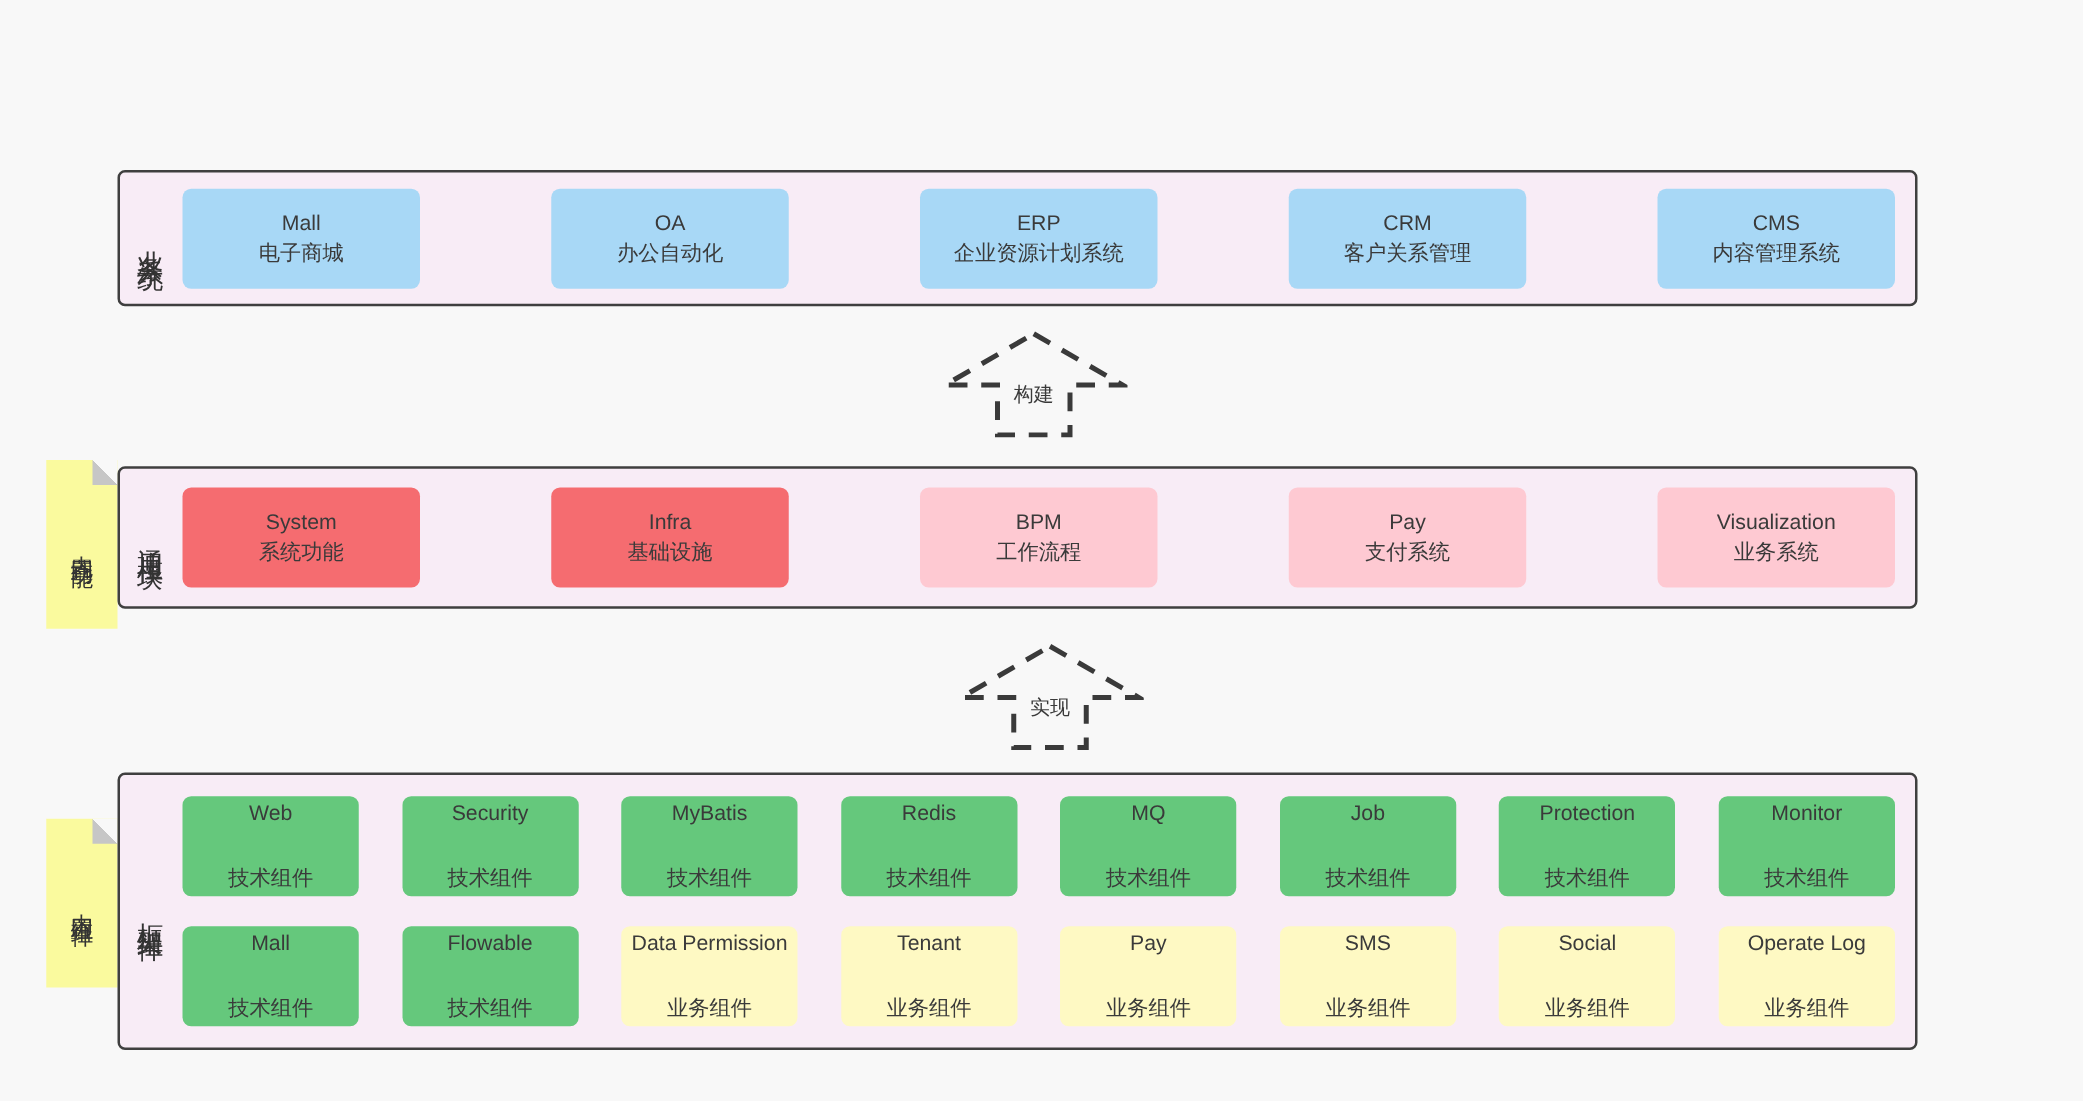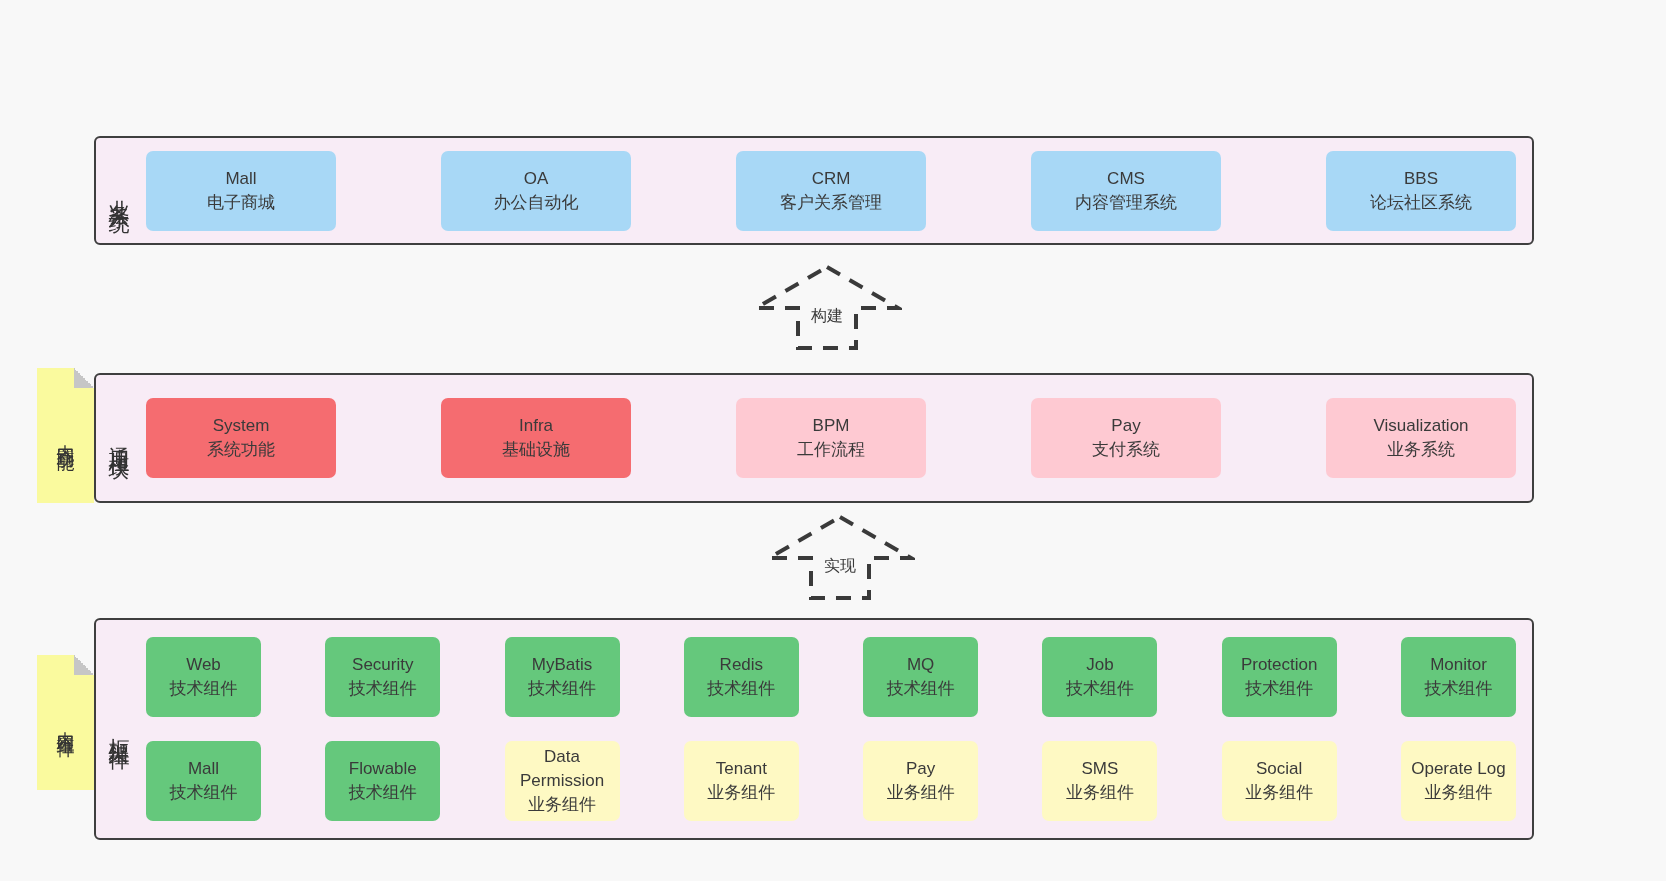--- a/index.html
+++ b/index.html
@@ -5,40 +5,40 @@
   html,body{margin:0;padding:0;}
   .canvas{
     position:relative;width:1666px;height:881px;overflow:hidden;
     background:#f8f8f8;font-family:"Liberation Sans",sans-serif;color:#3a3a3a;
   }
   .layer{
     position:absolute;left:94px;width:1440px;box-sizing:border-box;
     background:#f8ecf6;border:2px solid #3f3f3f;border-radius:6px;z-index:1;
   }
   #layer-0{top:136px;height:109px;}
-  #layer-1{top:373px;height:130px;}
+  #layer-1{top:373px;height:114px;}
   #layer-2{top:618px;height:222px;}
   .layer-label{
     position:absolute;left:6px;top:0;bottom:0;width:34px;
     display:flex;align-items:center;justify-content:center;
     writing-mode:vertical-rl;text-orientation:upright;
     font-size:21px;letter-spacing:4px;color:#333;
   }
   .rows{
     position:absolute;left:50px;right:16px;top:0;bottom:0;
     display:flex;flex-direction:column;justify-content:center;gap:24px;
   }
   .row{display:flex;justify-content:space-between;}
   .box{
     height:80px;border-radius:7px;box-sizing:border-box;padding:2px 4px;
     display:flex;flex-direction:column;align-items:center;justify-content:center;
     text-align:center;font-size:17px;line-height:1.4;color:#3a3a3a;
   }
   .w6{width:190px;}
-  .w8{width:115px;}
+  .w8{width:141px;justify-content:space-between;}
   .blue{background:#a8d8f6;}
   .red{background:#f56c70;}
   .pink{background:#fec9d2;}
   .green{background:#65c87c;}
   .green-light{background:#fef9c3;}
   .sticky{
     position:absolute;left:37px;width:57px;height:135px;background:#fafa9e;z-index:0;
     display:flex;align-items:center;justify-content:center;
   }
   #sticky-module{top:368px;}
@@ -80,30 +80,30 @@
         <div class="row">
           <div class="box blue w6">
             <div>Mall</div>
             <div>电子商城</div>
           </div>
           <div class="box blue w6">
             <div>OA</div>
             <div>办公自动化</div>
           </div>
           <div class="box blue w6">
+            <div>ERP</div>
+            <div>企业资源计划系统</div>
+          </div>
+          <div class="box blue w6">
             <div>CRM</div>
             <div>客户关系管理</div>
           </div>
           <div class="box blue w6">
             <div>CMS</div>
             <div>内容管理系统</div>
-          </div>
-          <div class="box blue w6">
-            <div>BBS</div>
-            <div>论坛社区系统</div>
           </div>
         </div>
       </div>
   </section>
 
   <section class="layer" id="layer-1">
     <div class="layer-label">通用模块</div>
     <div class="rows">
         <div class="row">
           <div class="box red w6">

